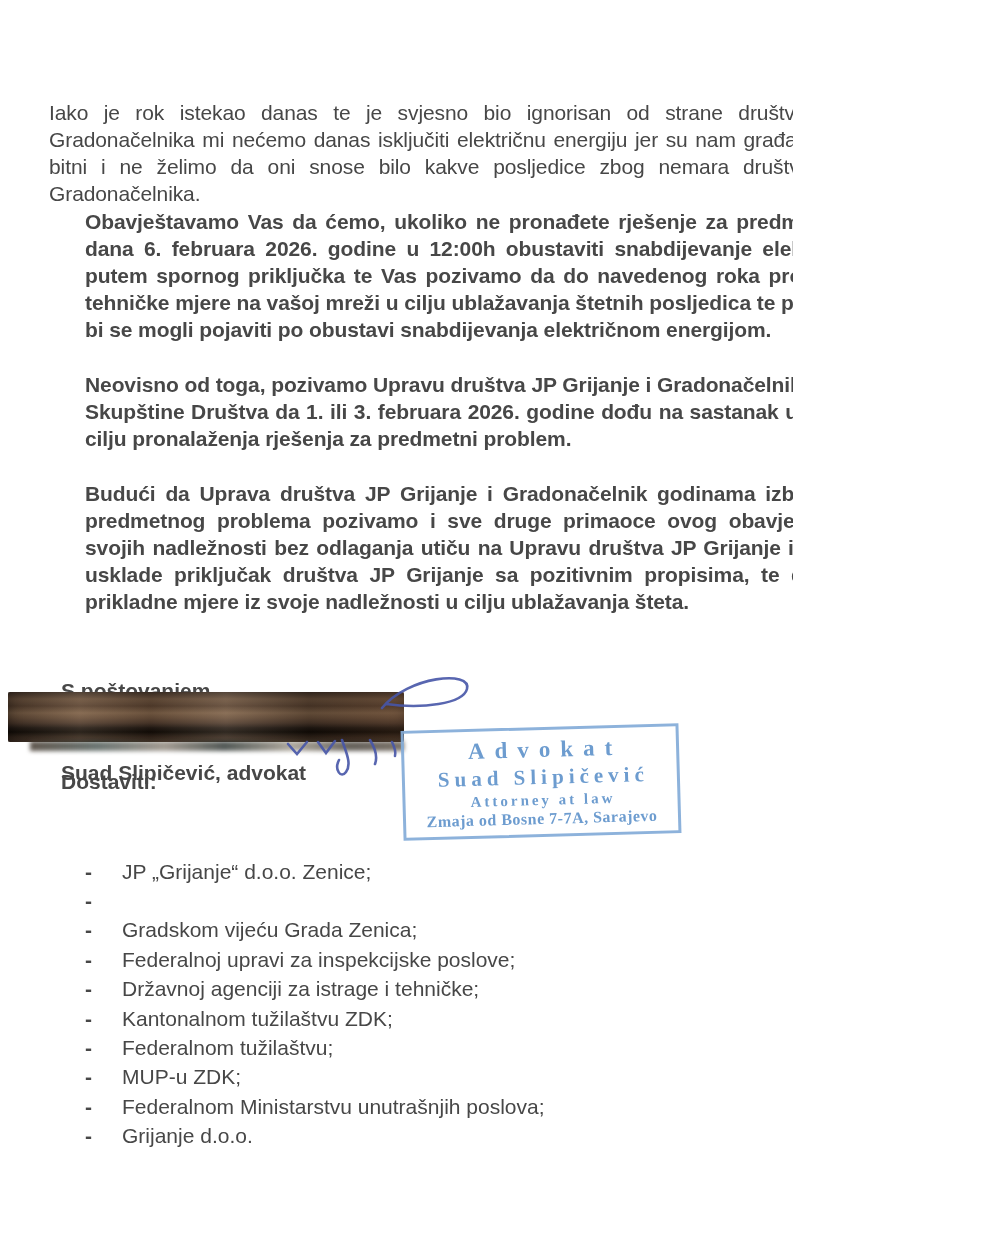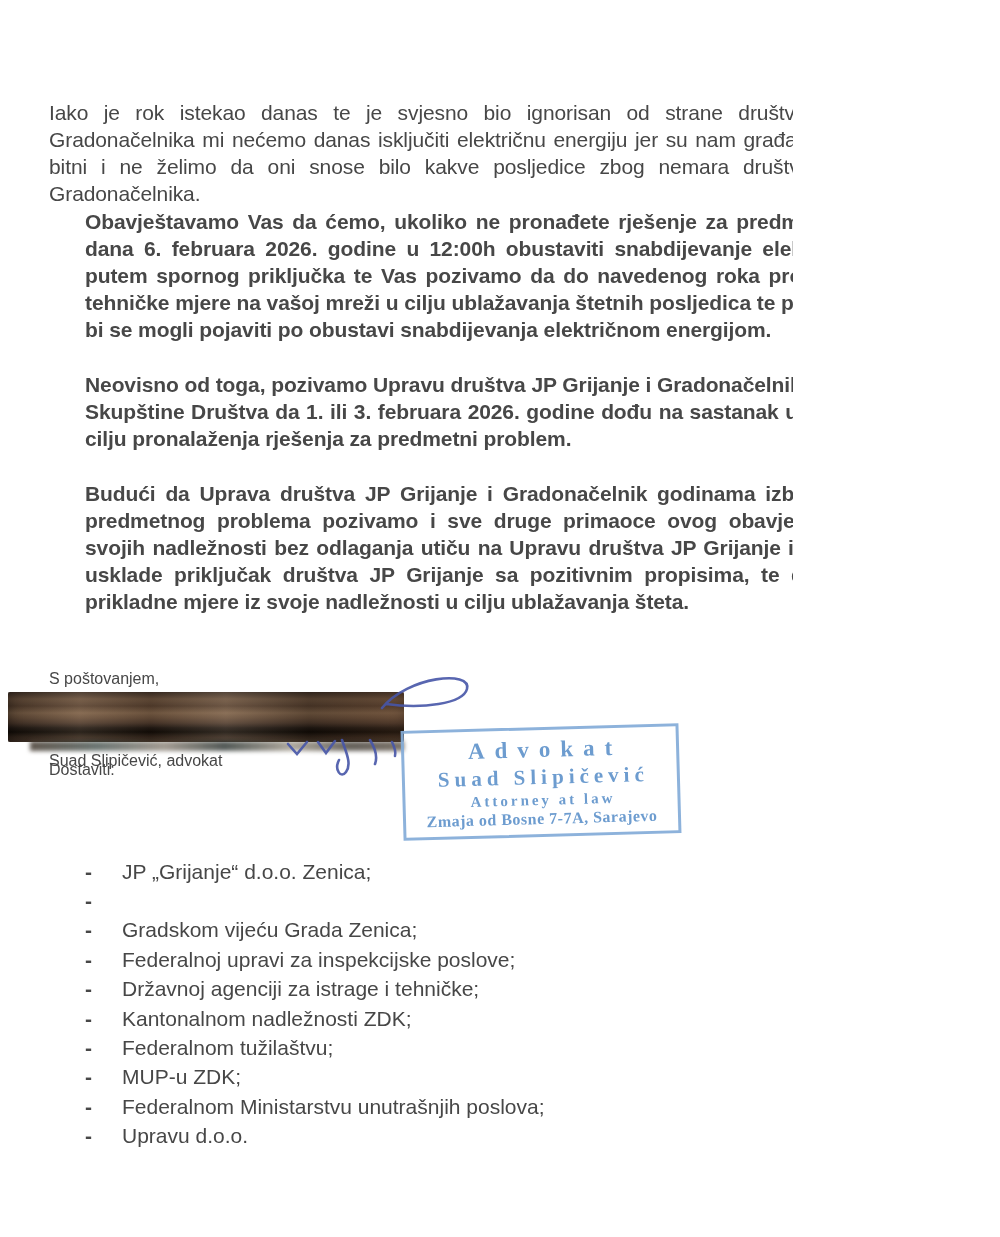--- a/index.html
+++ b/index.html
@@ -6,21 +6,21 @@
   .page{
     position:relative;width:793px;height:1237px;background:#ffffff;
     font-family:"Liberation Sans",sans-serif;color:#474747;overflow:hidden;
   }
   .para{
     position:absolute;left:49px;width:904px;margin:0;
     font-size:21px;line-height:27px;text-align:justify;letter-spacing:-0.1px;
   }
   .para.bold{font-weight:700;margin-left:36px;}
   .plain{
-    position:absolute;left:49px;margin:0;font-size:16px;line-height:27px;white-space:nowrap;
+    position:absolute;left:49px;margin:12px;font-size:21px;line-height:27px;white-space:nowrap;font-weight:bold;
   }
   
   .redaction{
     position:absolute;left:8px;top:692px;width:396px;height:50px;border-radius:2px;
     background:
       linear-gradient(180deg,
         #4a382c 0%, #6e543f 14%, #57402f 28%, #7b5f46 42%, #684e3a 52%,
         #4e3a2c 62%, #241b15 72%, #140e08 80%, #38291e 90%, #4a372a 100%);
     box-shadow:inset 0 0 14px rgba(0,0,0,0.35);
   }
@@ -90,52 +90,52 @@
     <div class="l4">Zmaja od Bosne 7-7A, Sarajevo</div>
   </div>
 
   <p class="plain" style="top:747px">Suad Slipičević, advokat</p>
 
   <p class="plain" style="top:756px">Dostaviti:</p>
 
   <div class="dist-list">
     <div class="dist-row">
       <span class="dash">-</span>
-      <span>JP „Grijanje“ d.o.o. Zenica;</span>
+      <span>JP „Grijanje“ d.o.o. Zenice;</span>
     </div>
     <div class="dist-row">
       <span class="dash">-</span>
     </div>
     <div class="dist-row">
       <span class="dash">-</span>
       <span>Gradskom vijeću Grada Zenica;</span>
     </div>
     <div class="dist-row">
       <span class="dash">-</span>
       <span>Federalnoj upravi za inspekcijske poslove;</span>
     </div>
     <div class="dist-row">
       <span class="dash">-</span>
       <span>Državnoj agenciji za istrage i tehničke;</span>
     </div>
     <div class="dist-row">
       <span class="dash">-</span>
-      <span>Kantonalnom nadležnosti ZDK;</span>
+      <span>Kantonalnom tužilaštvu ZDK;</span>
     </div>
     <div class="dist-row">
       <span class="dash">-</span>
       <span>Federalnom tužilaštvu;</span>
     </div>
     <div class="dist-row">
       <span class="dash">-</span>
       <span>MUP-u ZDK;</span>
     </div>
     <div class="dist-row">
       <span class="dash">-</span>
       <span>Federalnom Ministarstvu unutrašnjih poslova;</span>
     </div>
     <div class="dist-row">
       <span class="dash">-</span>
-      <span>Upravu d.o.o.</span>
+      <span>Grijanje d.o.o.</span>
     </div>
   </div>
 
 </div>
 
 </body></html>

